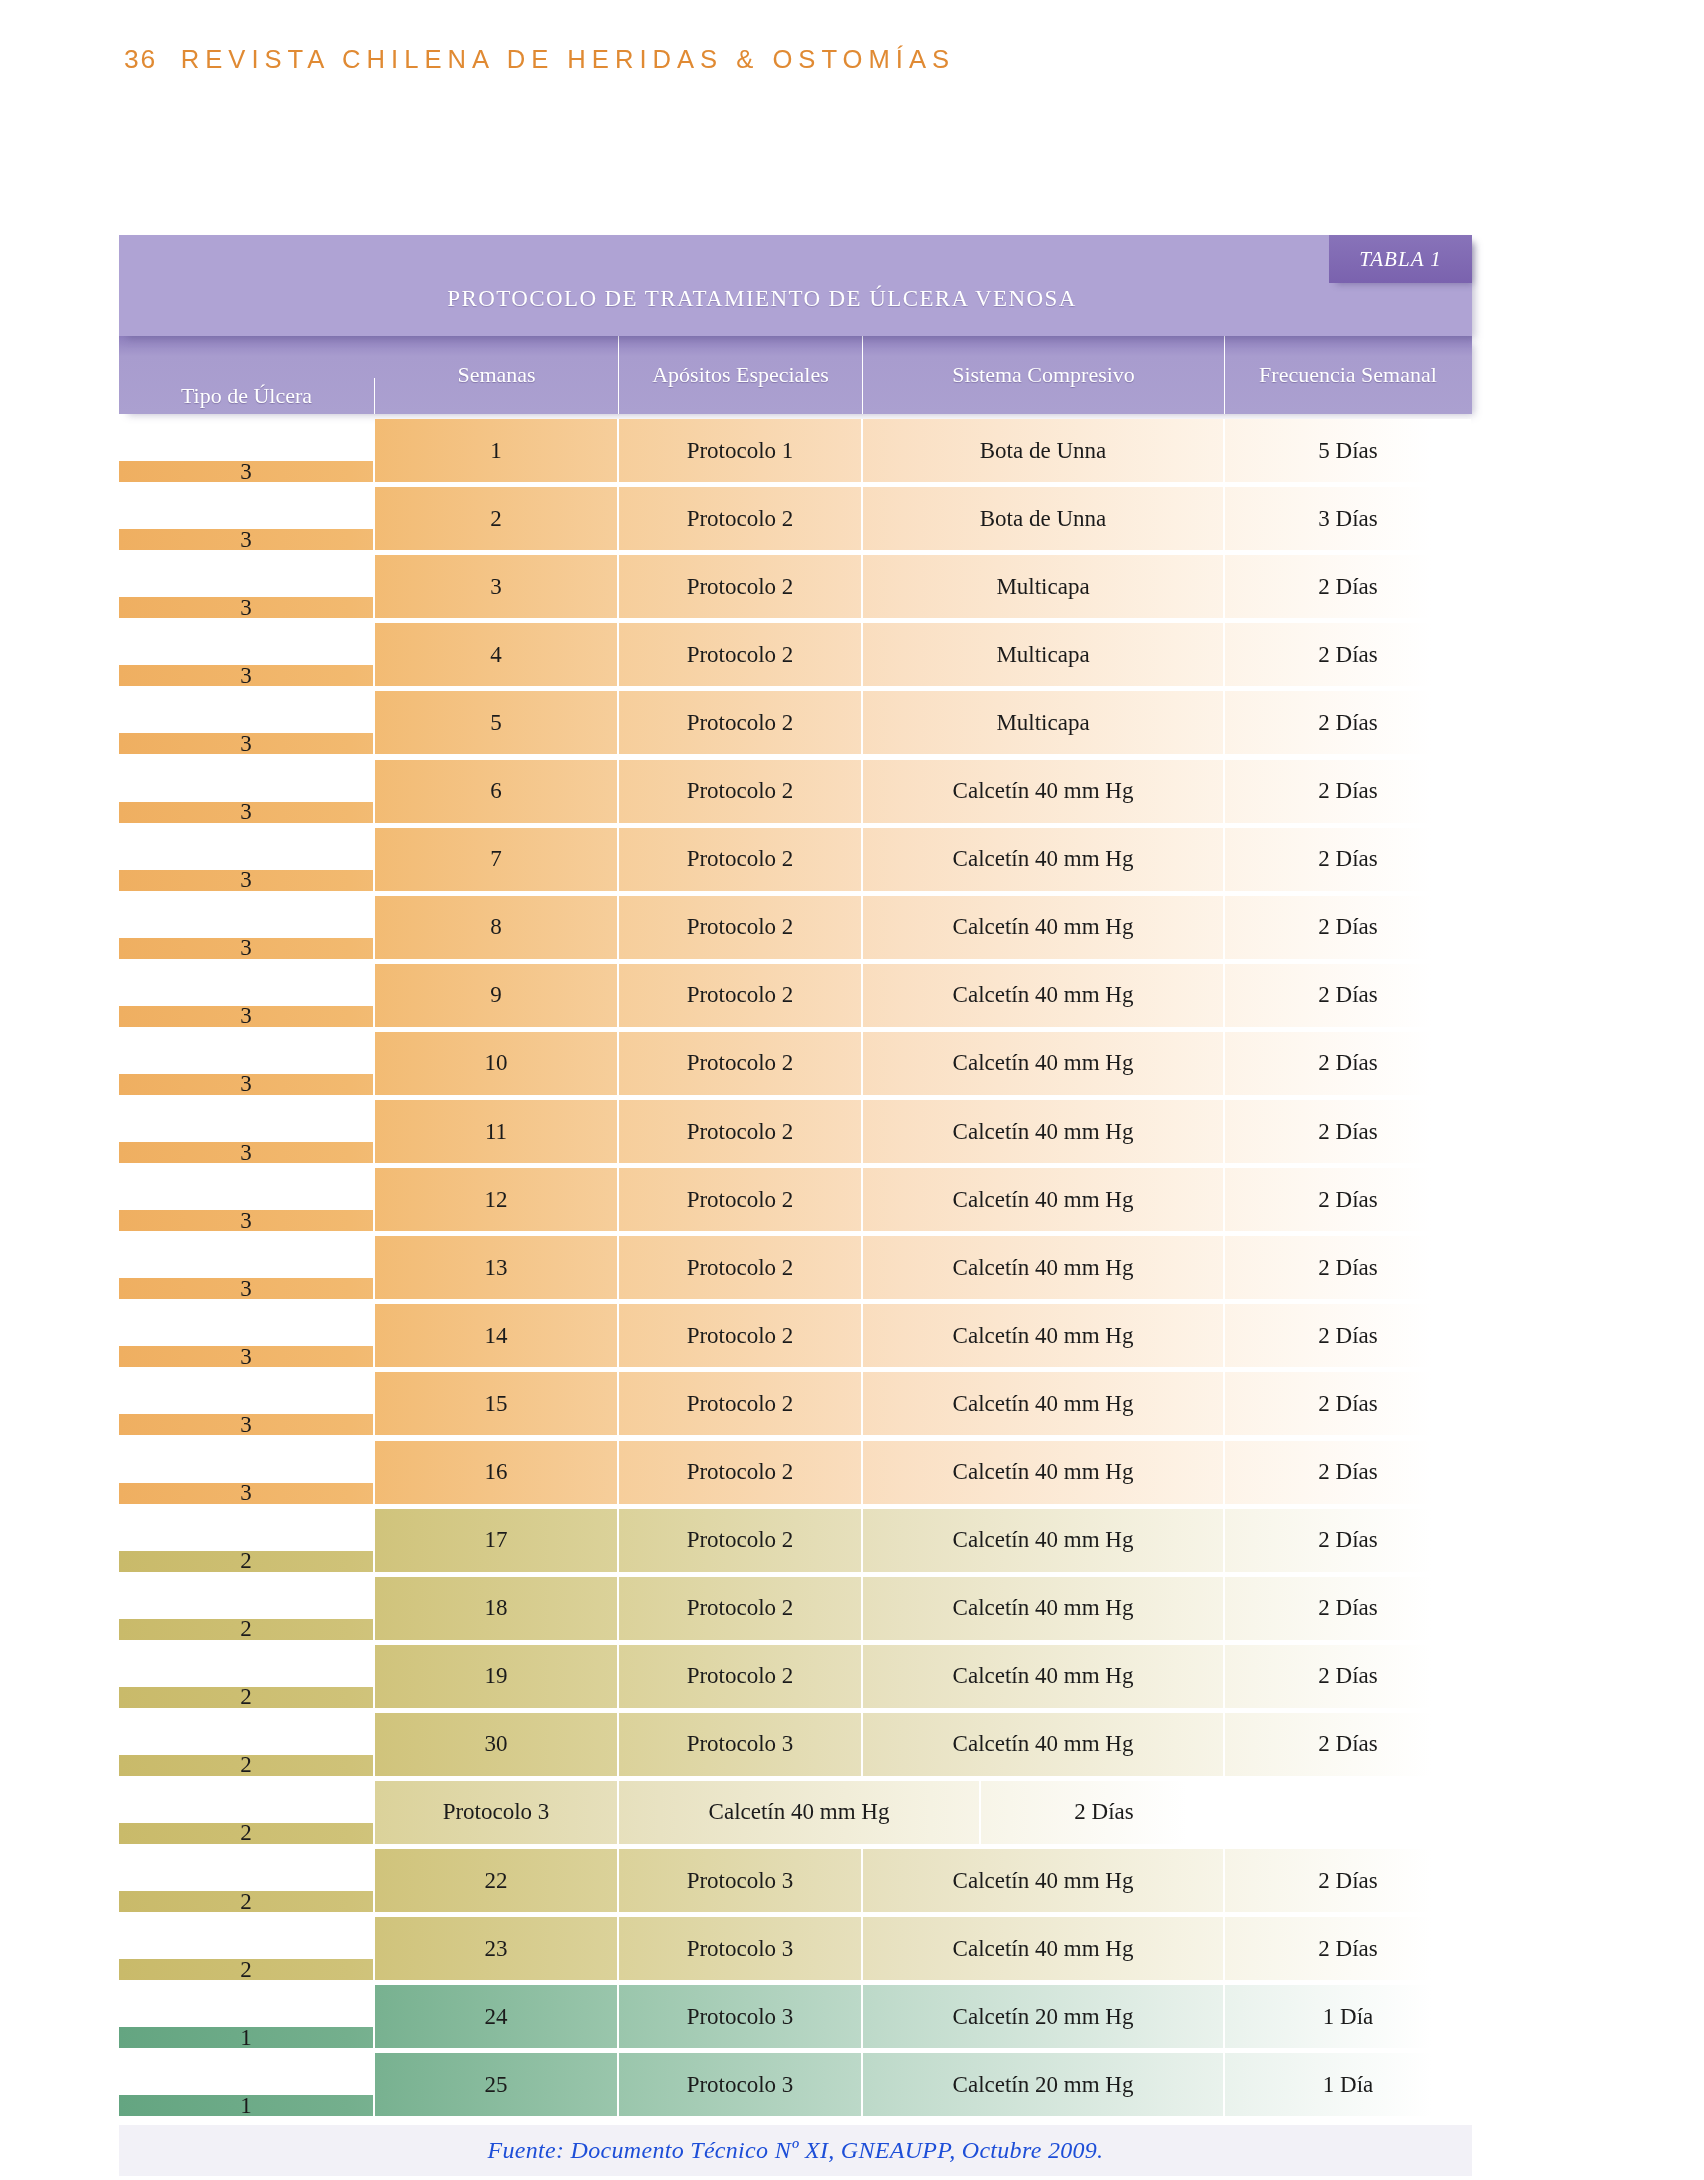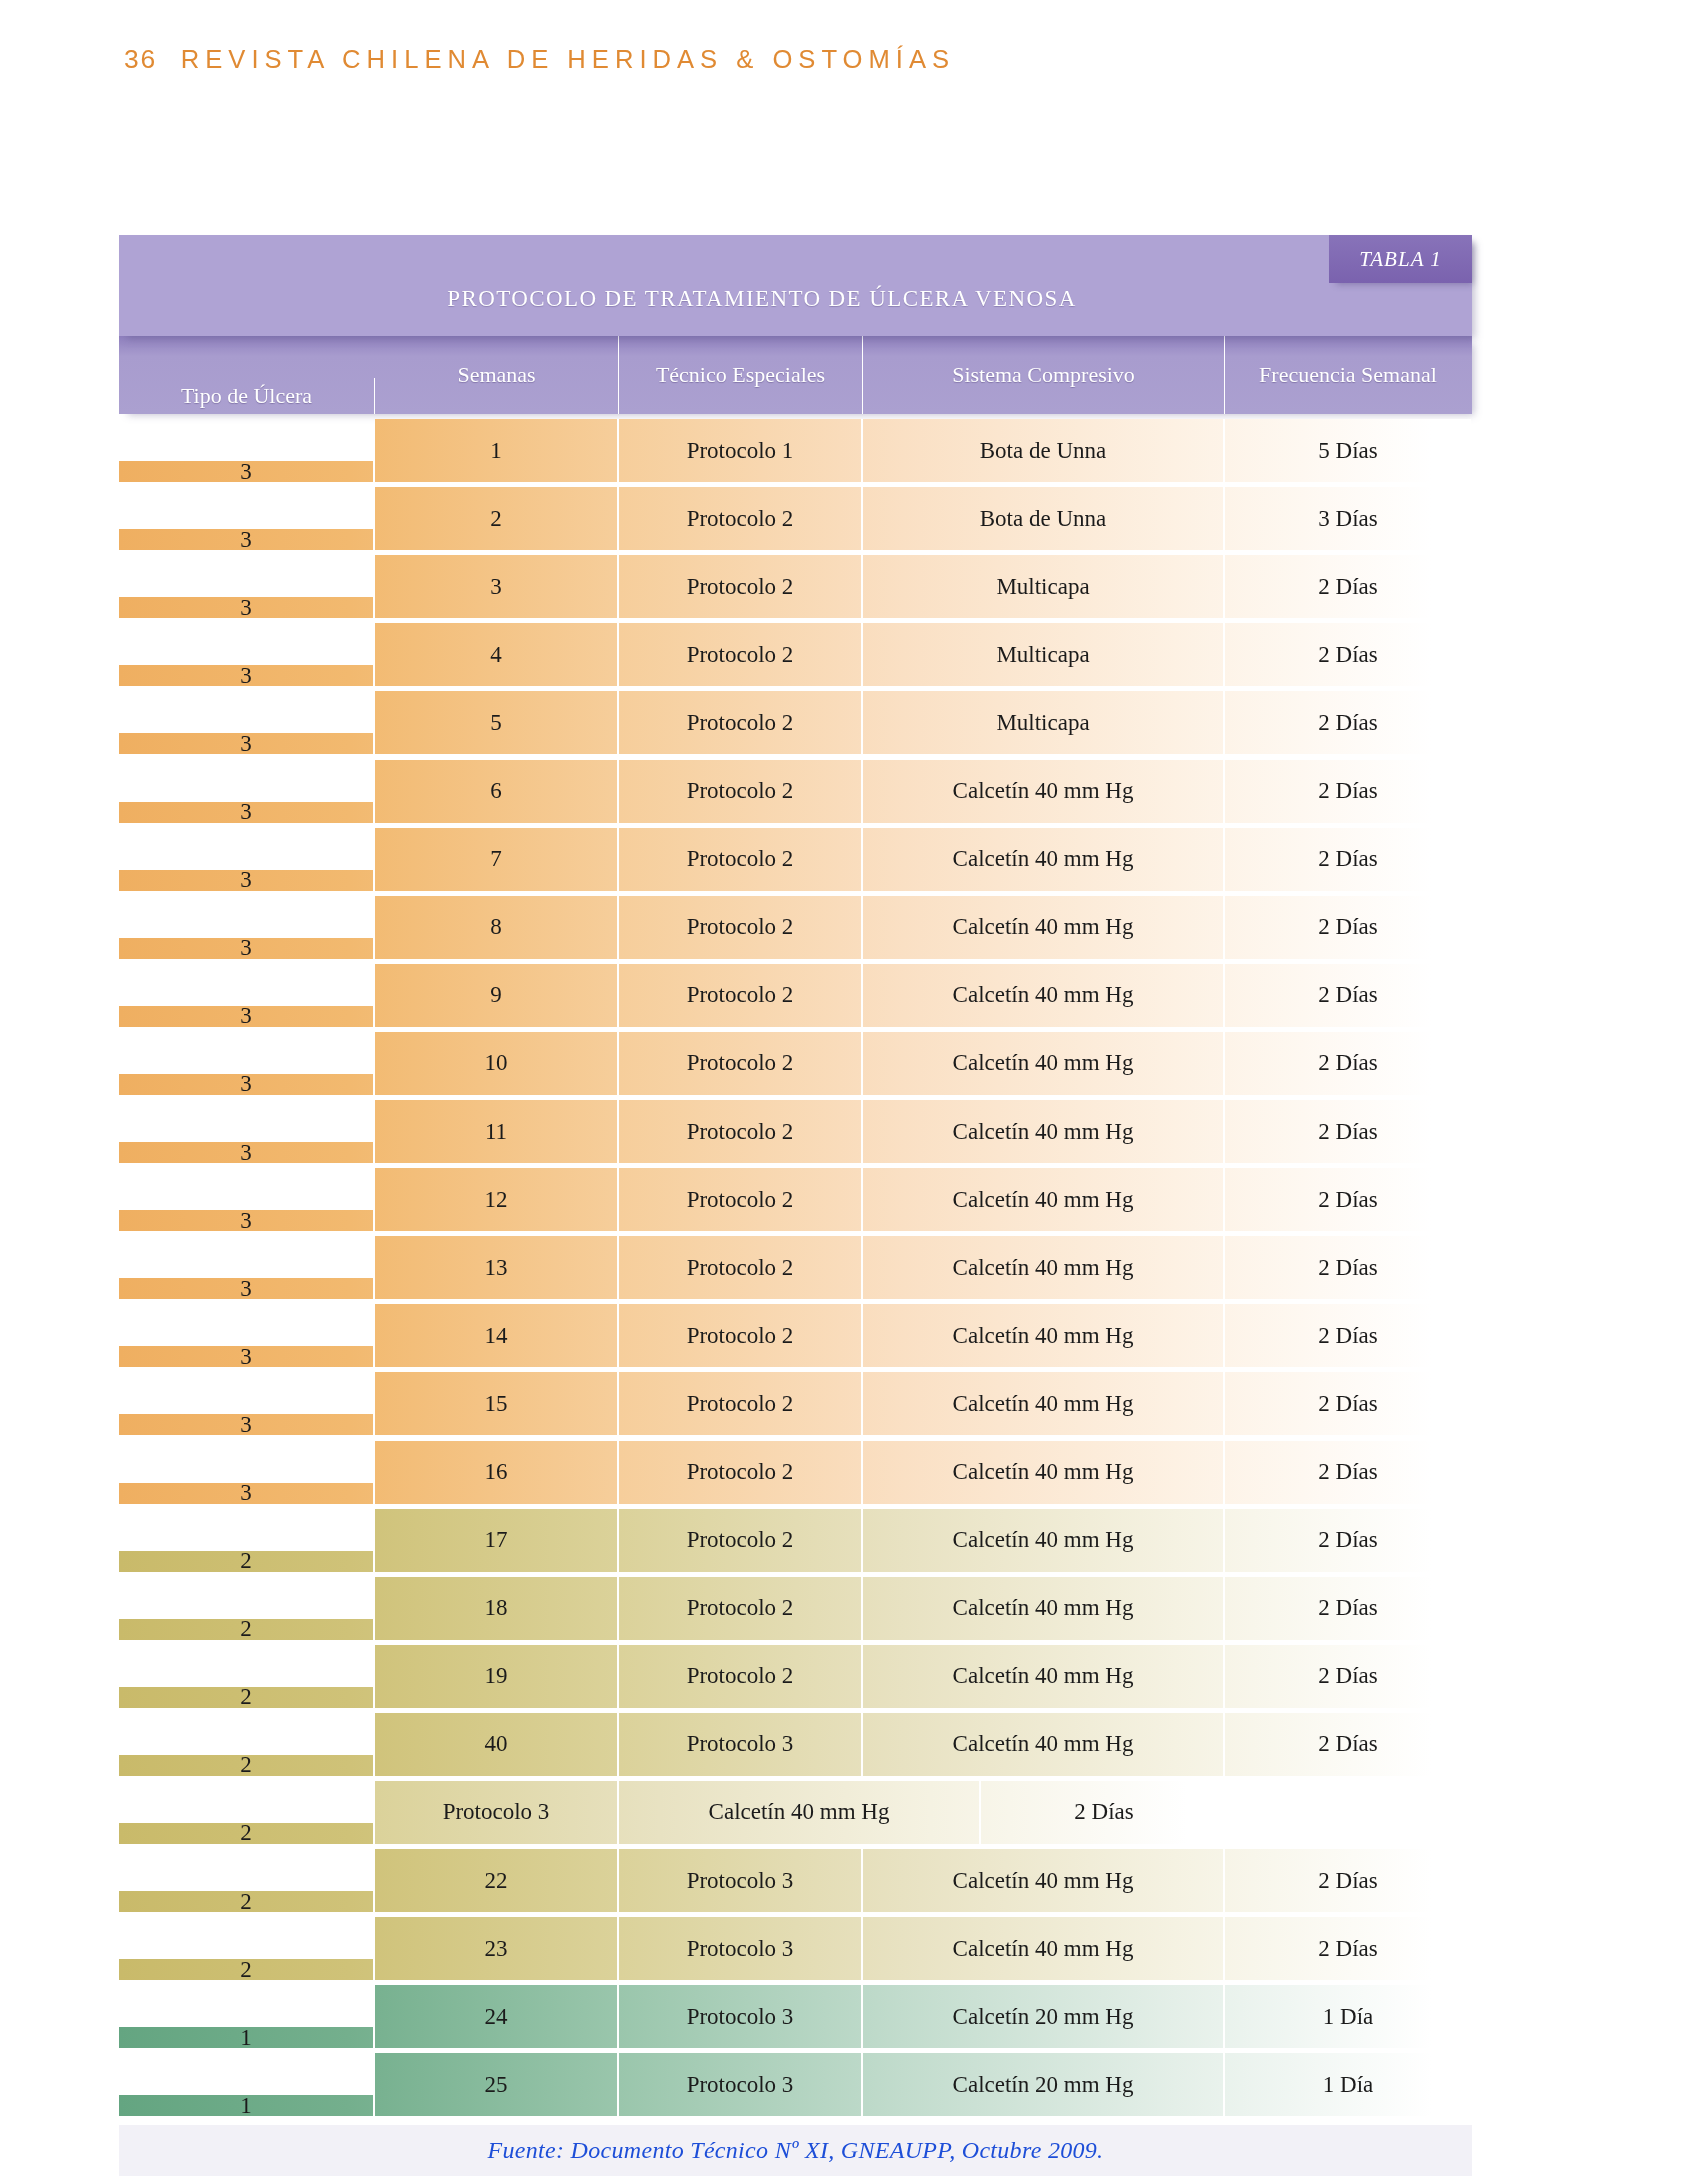--- a/index.html
+++ b/index.html
@@ -177,21 +177,21 @@
 <div class="table-wrap">
 
   <div class="banner">
     <div class="tabla-tab">TABLA 1</div>
     <div class="banner-title">PROTOCOLO DE TRATAMIENTO DE ÚLCERA VENOSA</div>
   </div>
 
   <div class="col-head">
     <div class="cell c1">Tipo de Úlcera</div>
     <div class="cell c2">Semanas</div>
-    <div class="cell c3">Técnico Especiales</div>
+    <div class="cell c3">Apósitos Especiales</div>
     <div class="cell c4">Sistema Compresivo</div>
     <div class="cell c5">Frecuencia Semanal</div>
   </div>
 
   <div class="rows" id="rows-container">
       <div class="row tone-3">
         <div class="cell c1">
           <div class="tint-holder">
             <div class="tint" style="left: 0px;"></div>
           </div>
@@ -802,21 +802,21 @@
         <div class="cell c1">
           <div class="tint-holder">
             <div class="tint" style="left: 0px;"></div>
           </div>
           <span class="txt">2</span>
         </div>
         <div class="cell c2">
           <div class="tint-holder">
             <div class="tint" style="left: -256px;"></div>
           </div>
-          <span class="txt">40</span>
+          <span class="txt">30</span>
         </div>
         <div class="cell c3">
           <div class="tint-holder">
             <div class="tint" style="left: -500px;"></div>
           </div>
           <span class="txt">Protocolo 3</span>
         </div>
         <div class="cell c4">
           <div class="tint-holder">
             <div class="tint" style="left: -744px;"></div>

